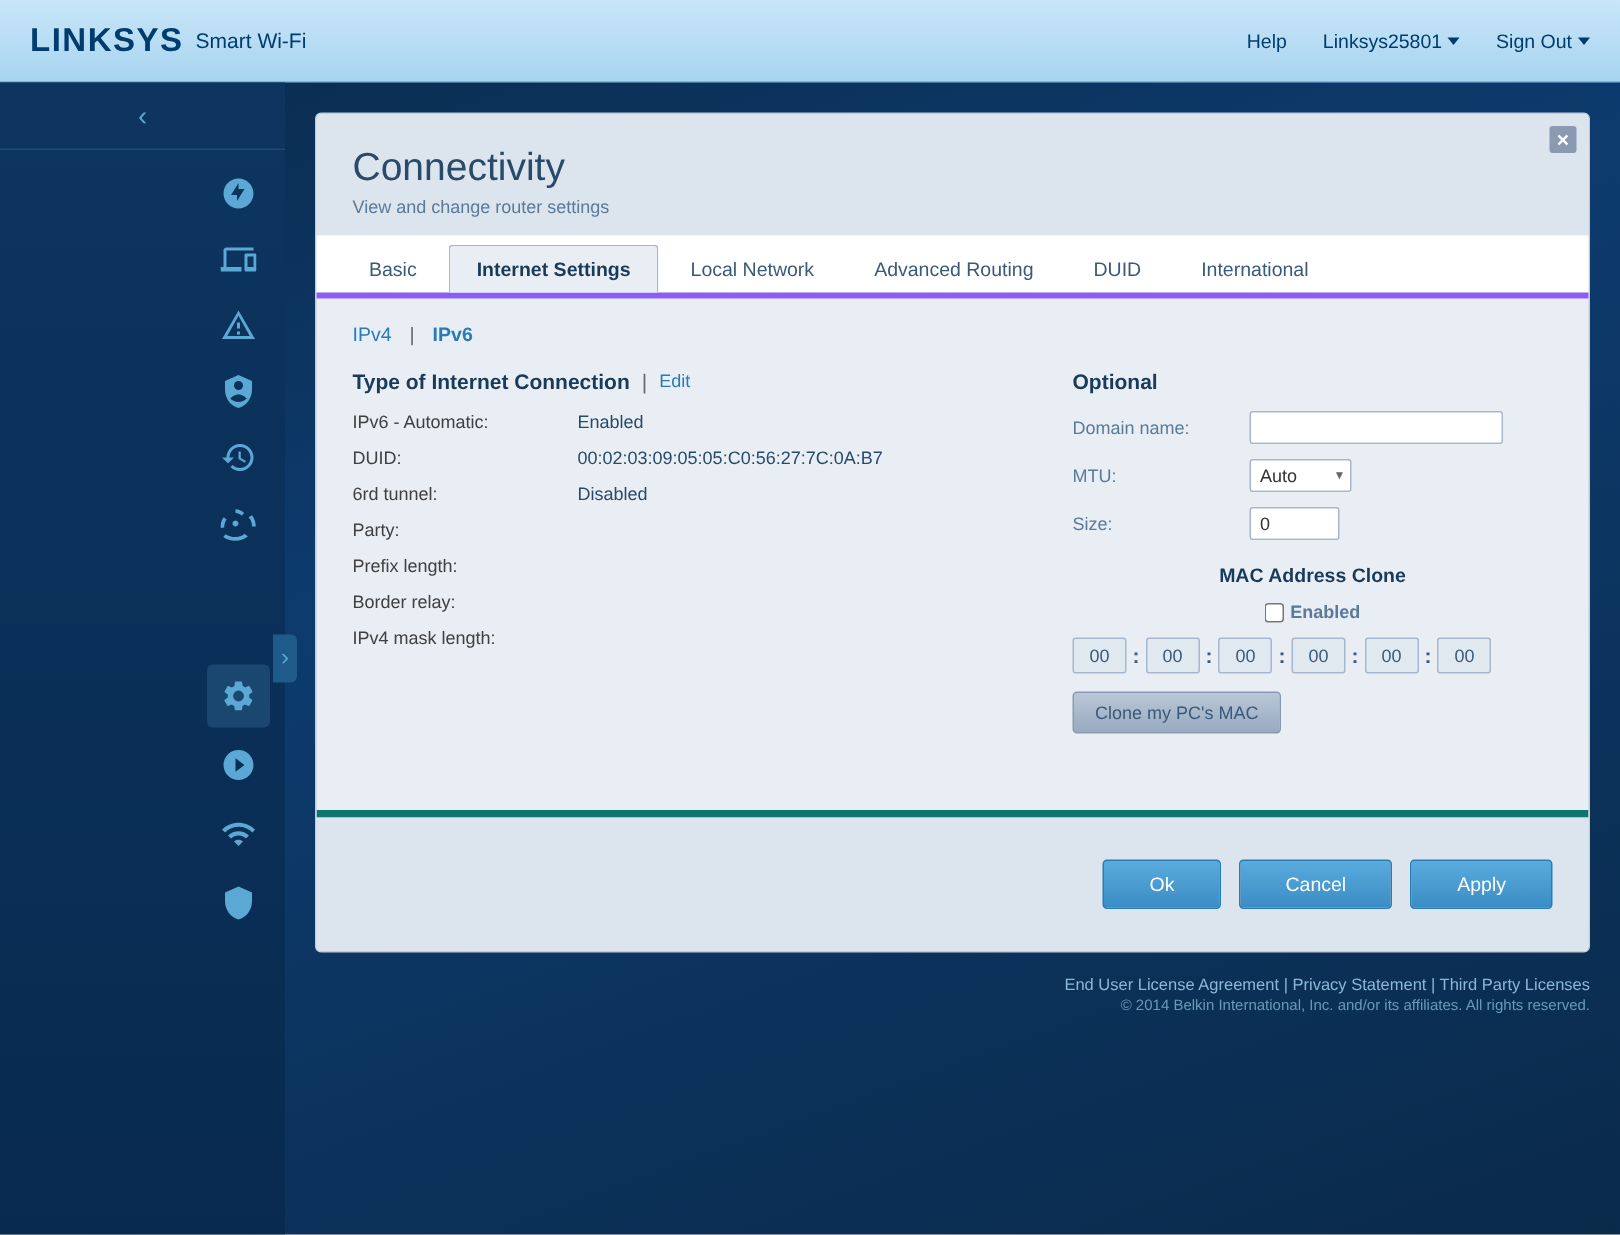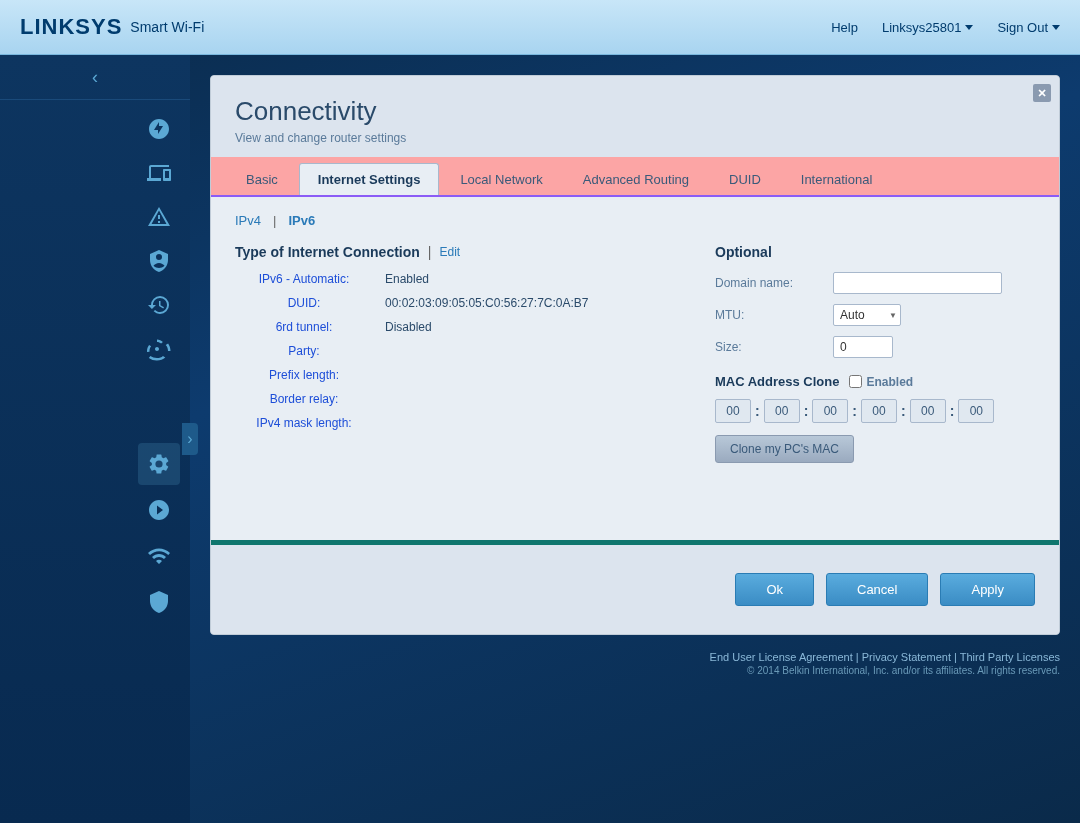--- a/index.html
+++ b/index.html
@@ -191,23 +191,23 @@
       margin-bottom: 4px;
     }
     .panel-subtitle {
       font-size: 12px;
       color: #5a7a9a;
     }
 
     
     .tabs {
       display: flex;
-      background: #fca5a5;
+      background: #ffffff;
       padding: 0 16px;
-      border-bottom: 2px solid #8b5cf6;
+      border-bottom: 4px solid #8b5cf6;
     }
     .tab {
       padding: 8px 18px;
       font-size: 13px;
       color: #3a5a7a;
       cursor: pointer;
       border: 1px solid transparent;
       border-bottom: none;
       margin-right: 2px;
       margin-top: 6px;
@@ -284,22 +284,22 @@
 
     
     .field-row {
       display: flex;
       align-items: baseline;
       margin-bottom: 10px;
       font-size: 12px;
     }
     .field-label {
       width: 150px;
-      color: #1d4ed8;
-      text-align: center;
+      color: #404040;
+      text-align: left;
       padding-right: 12px;
     }
     .field-value {
       color: #2a4a6a;
     }
 
     
     .optional-title {
       font-size: 14px;
       font-weight: bold;
@@ -362,20 +362,21 @@
 
     
     .mac-clone-title {
       font-size: 13px;
       font-weight: bold;
       color: #1a3a5a;
       margin-bottom: 10px;
       display: flex;
       align-items: center;
       gap: 10px;
+      flex-direction: column;
     }
     .checkbox-label {
       display: flex;
       align-items: center;
       gap: 4px;
       font-size: 12px;
       color: #5a7a9a;
     }
     .mac-fields {
       display: flex;

